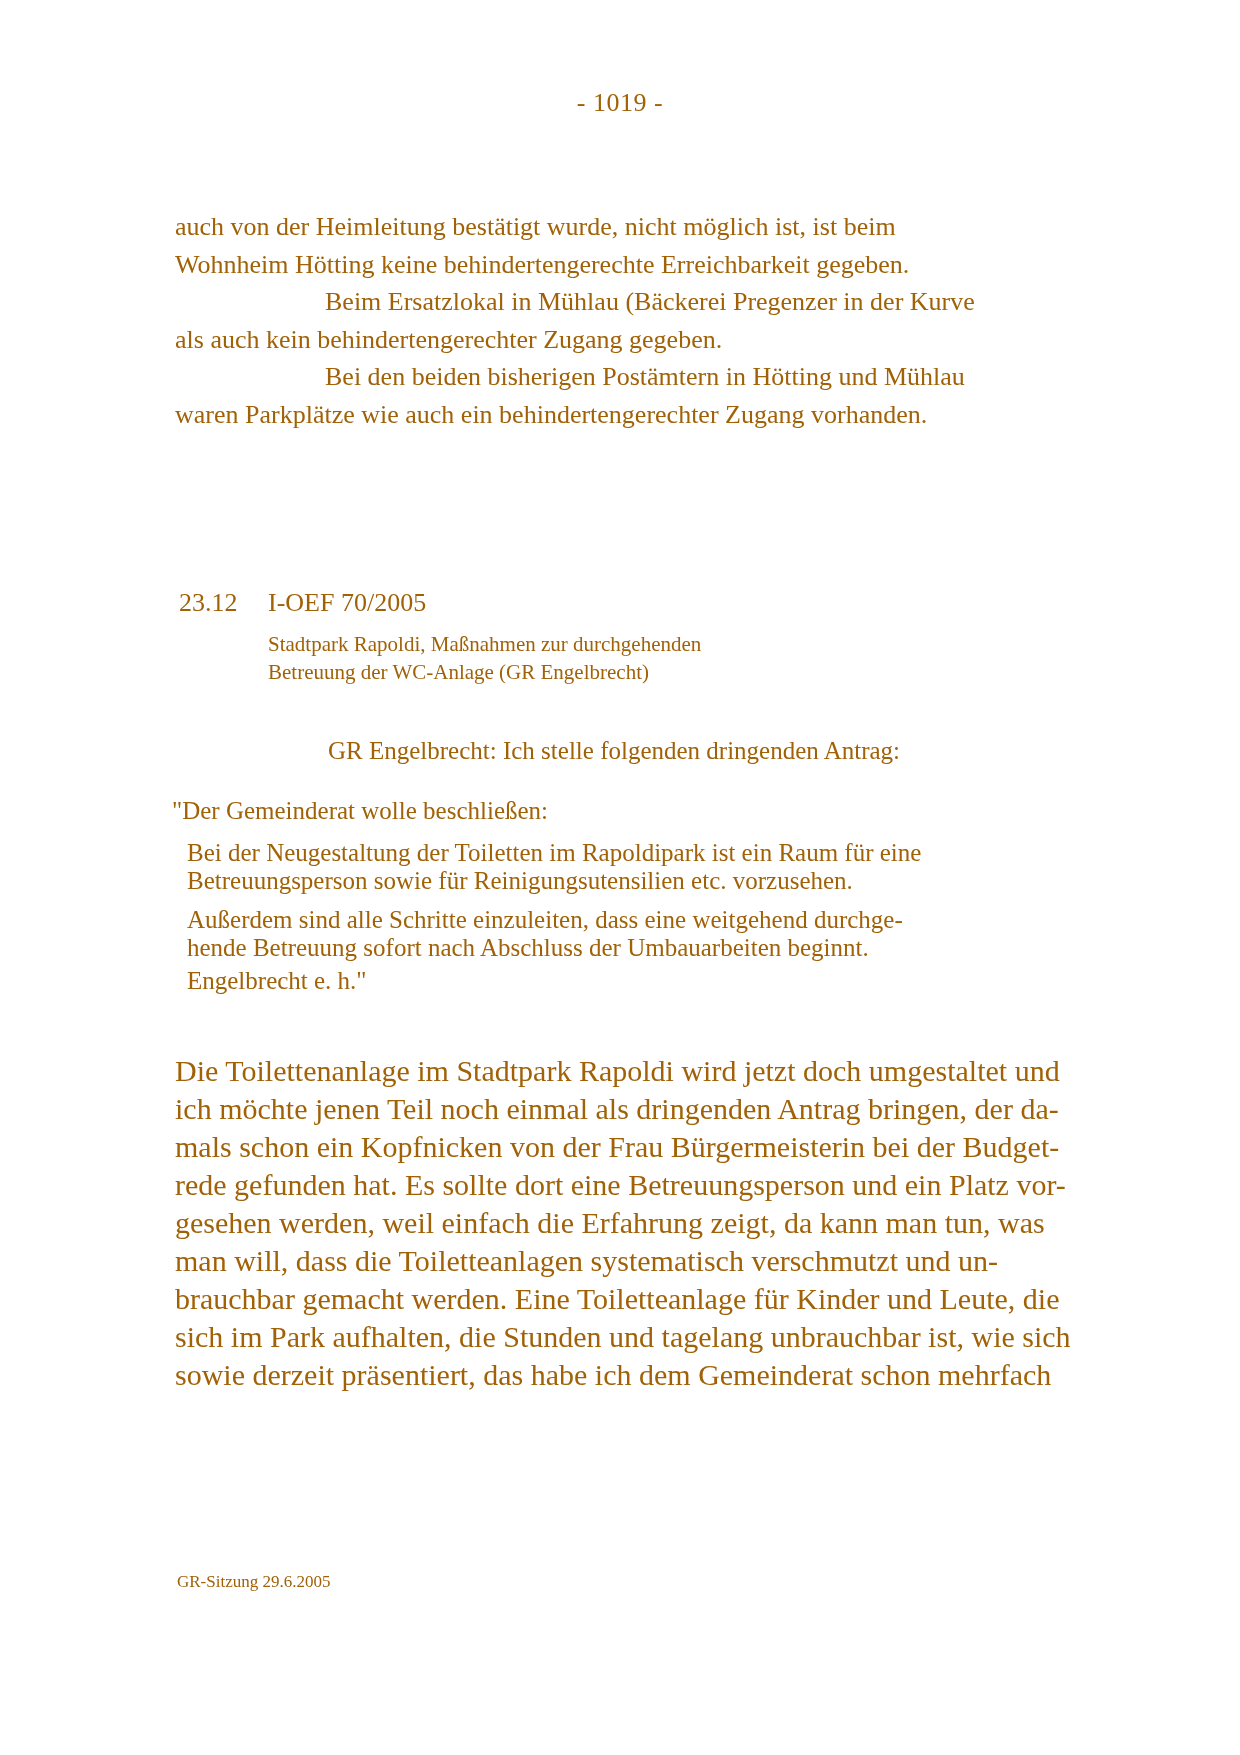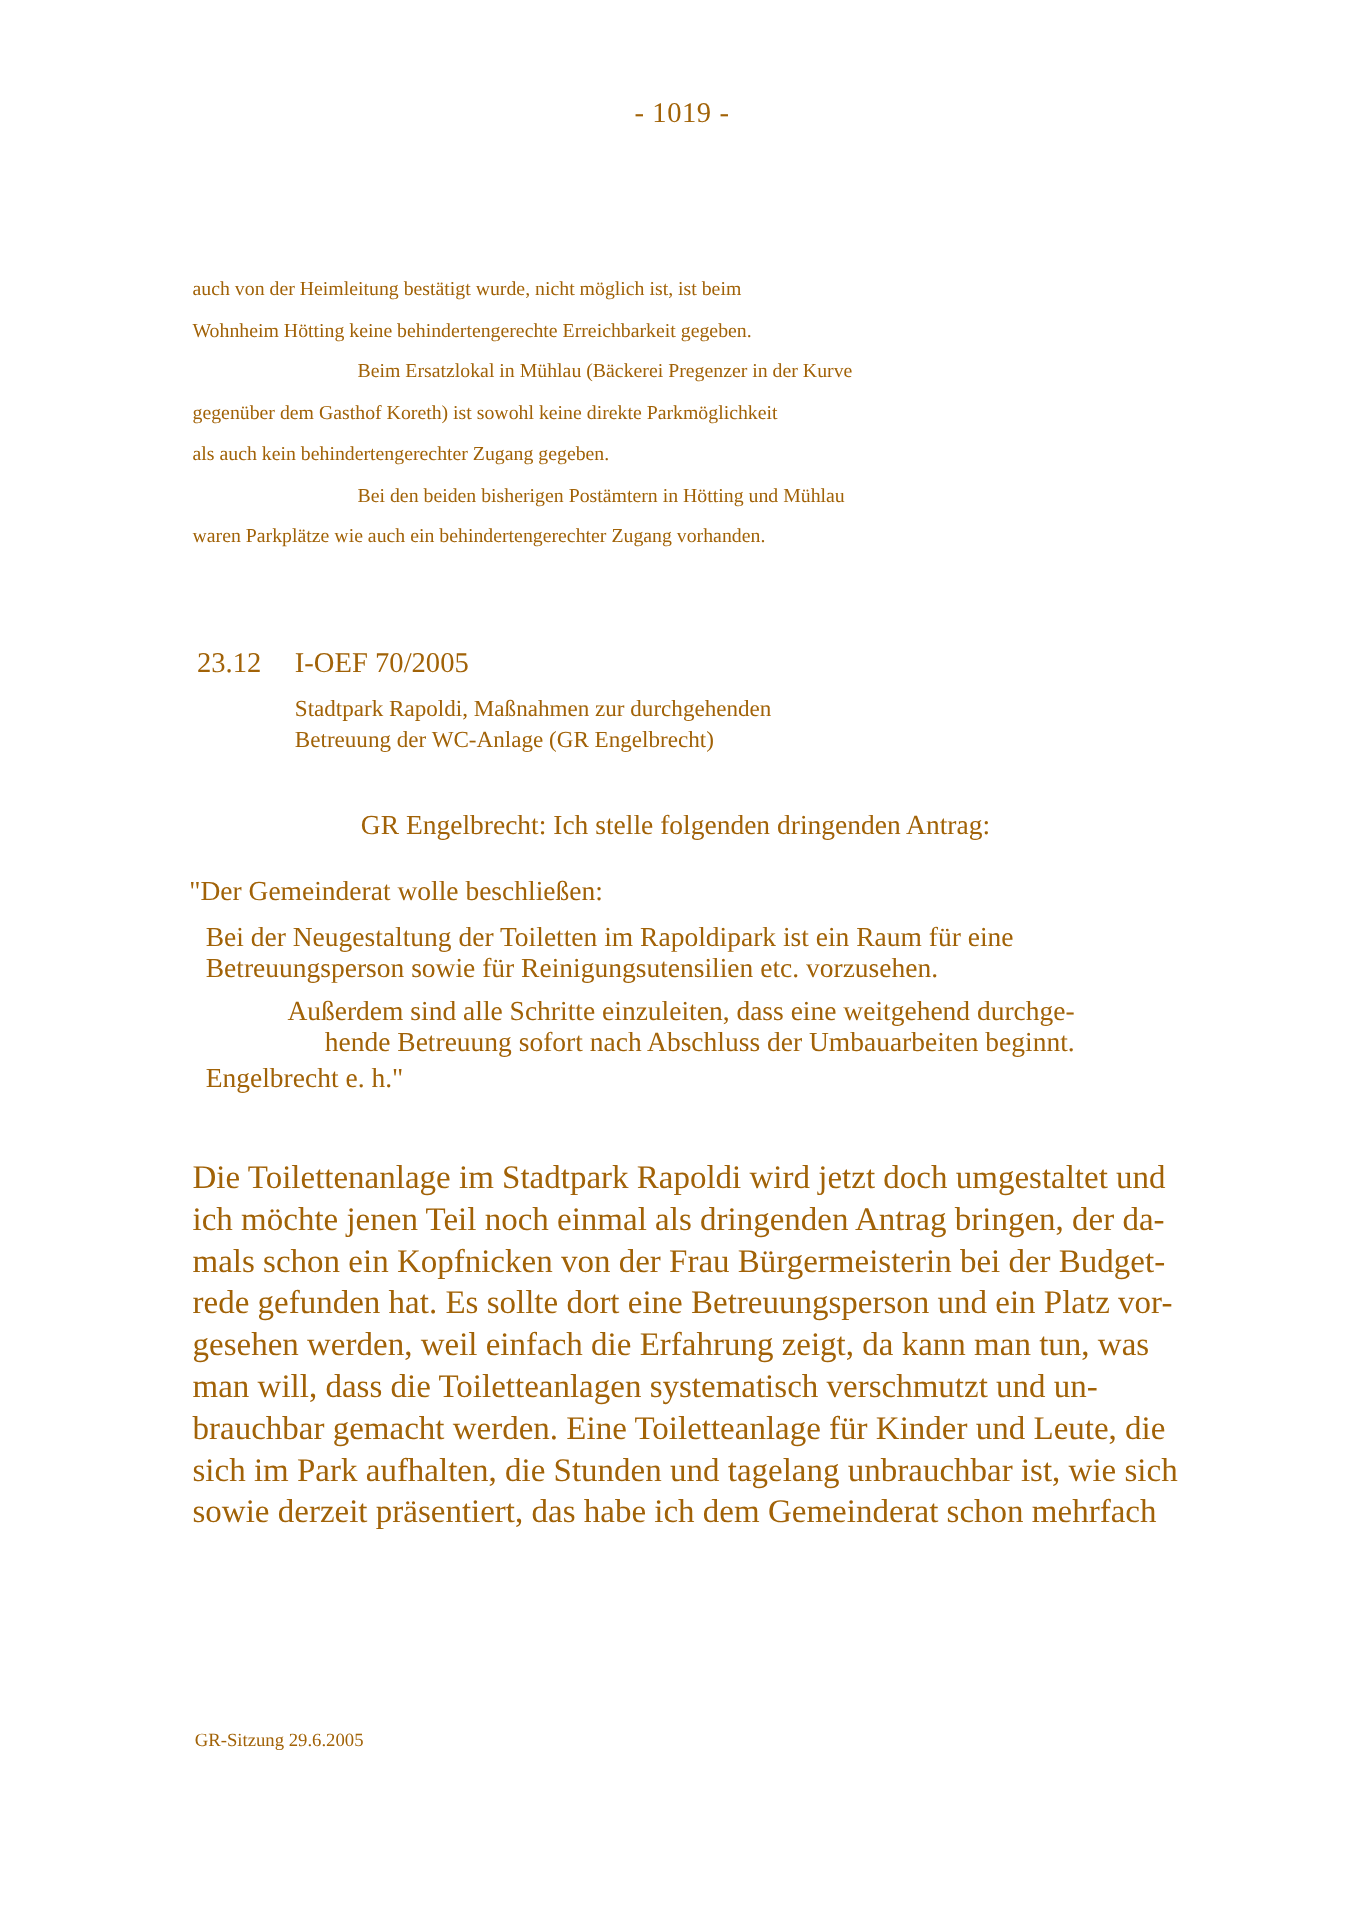--- a/index.html
+++ b/index.html
@@ -25,23 +25,22 @@
     width: 1240px;
     text-align: center;
     font-size: 26px;
     letter-spacing: 0.5px;
   }
 
   .para1 {
     top: 208px;
     left: 175px;
     width: 790px;
-    font-size: 18px;
+    font-size: 26px;
     line-height: 37.5px;
-    margin-top: 36px;
   }
   .para1 .indent { padding-left: 150px; }
 
   .section-head {
     top: 588px;
     left: 179px;
     font-size: 26px;
     white-space: nowrap;
   }
   .section-head .sec-num { display: inline-block; width: 89px; }
@@ -67,21 +66,21 @@
 
   .motion-open {
     top: 797px;
     left: 172px;
     font-size: 25px;
     white-space: nowrap;
   }
 
   .motion-block { left: 187px; width: 790px; font-size: 25px; line-height: 28px; }
   .motion-block.b1 { top: 839px; }
-  .motion-block.b2 { top: 906px; text-align: right; }
+  .motion-block.b2 { top: 906px; }
   .motion-block.b3 { top: 967px; }
 
   .body-para {
     top: 1052px;
     left: 175px;
     width: 800px;
     font-size: 30px;
     line-height: 38px;
   }
 
@@ -97,21 +96,20 @@
 <body>
 
 <div class="page">
 
   <div class="abs page-number">- 1019 -</div>
 
   <div class="abs para1">
       <div class="line">auch von der Heimleitung bestätigt wurde, nicht möglich ist, ist beim</div>
       <div class="line">Wohnheim Hötting keine behindertengerechte Erreichbarkeit gegeben.</div>
       <div class="line indent">Beim Ersatzlokal in Mühlau (Bäckerei Pregenzer in der Kurve</div>
-      <div class="line">gegenüber dem Gasthof Koreth) ist sowohl keine direkte Parkmöglichkeit</div>
       <div class="line">als auch kein behindertengerechter Zugang gegeben.</div>
       <div class="line indent">Bei den beiden bisherigen Postämtern in Hötting und Mühlau</div>
       <div class="line">waren Parkplätze wie auch ein behindertengerechter Zugang vorhanden.</div>
     </div>
 
   <div class="abs section-head">
     <span class="sec-num">23.12</span><span>I-OEF 70/2005</span>
   </div>
 
   <div class="abs section-title">

